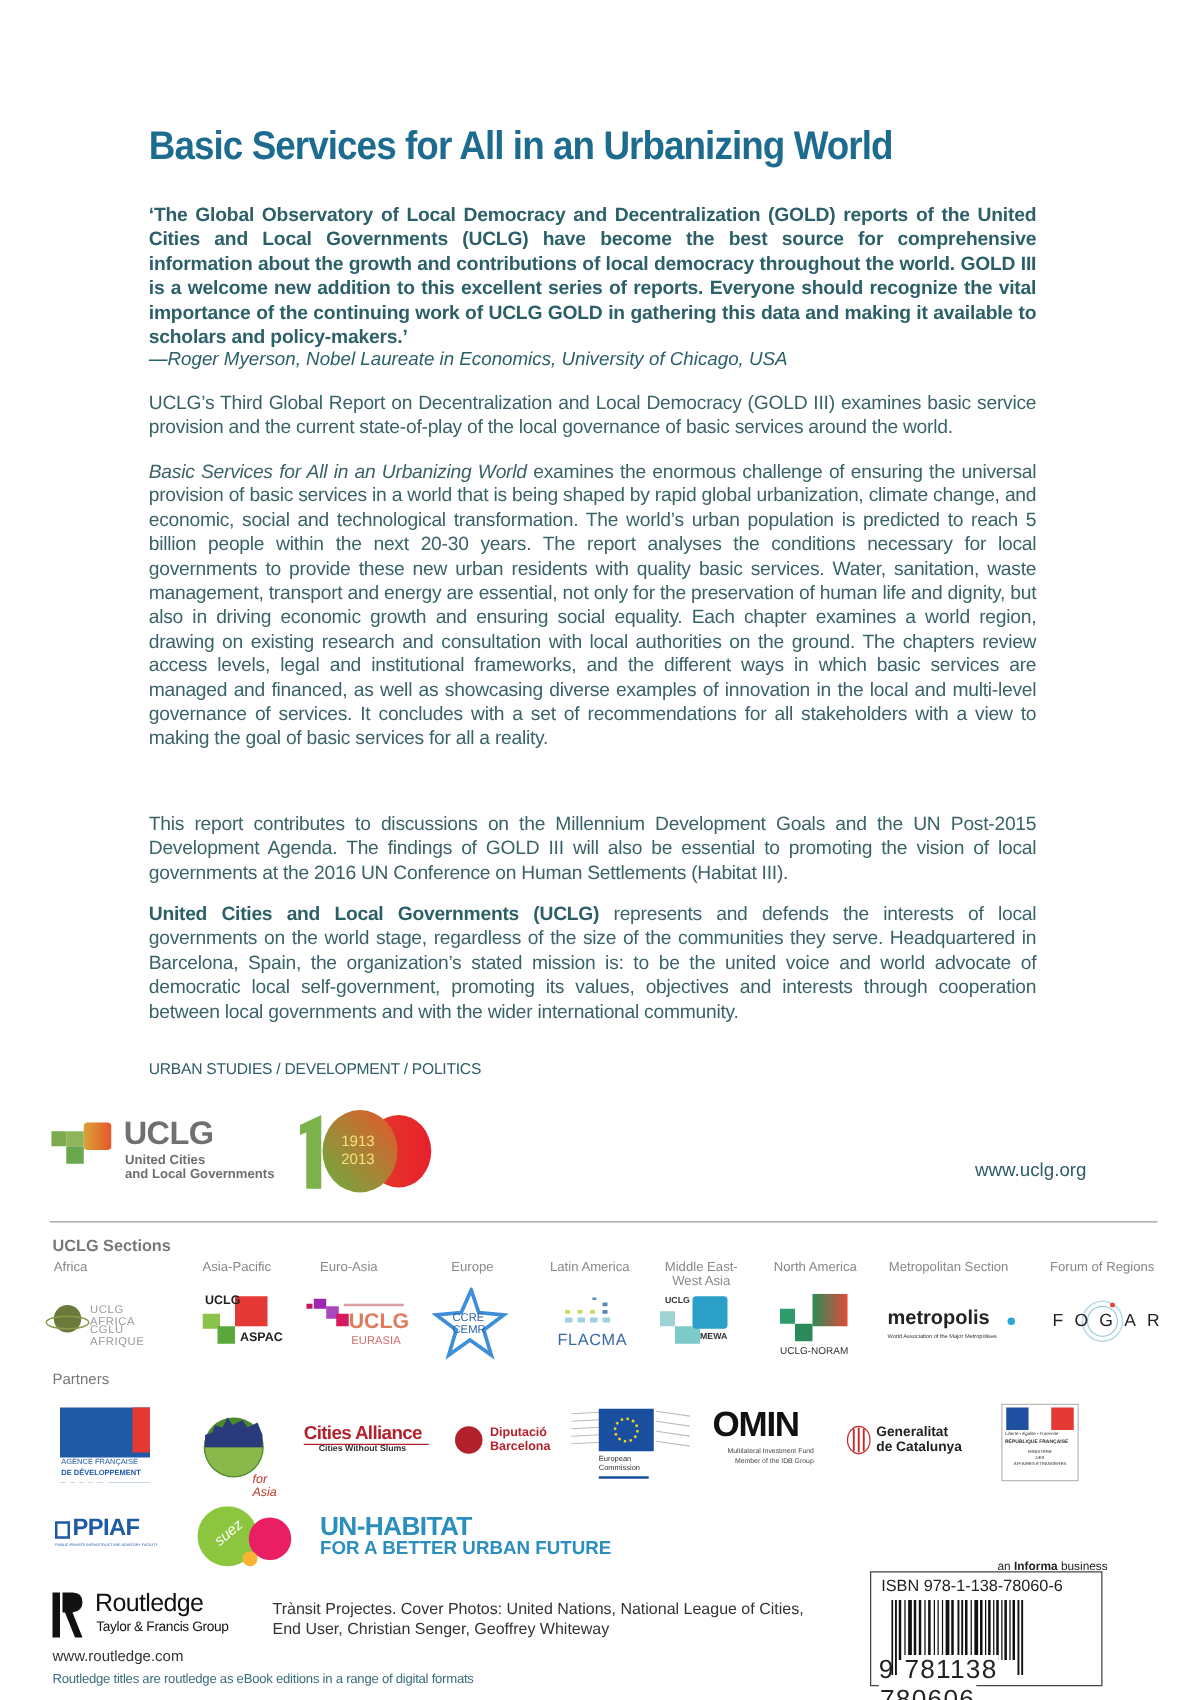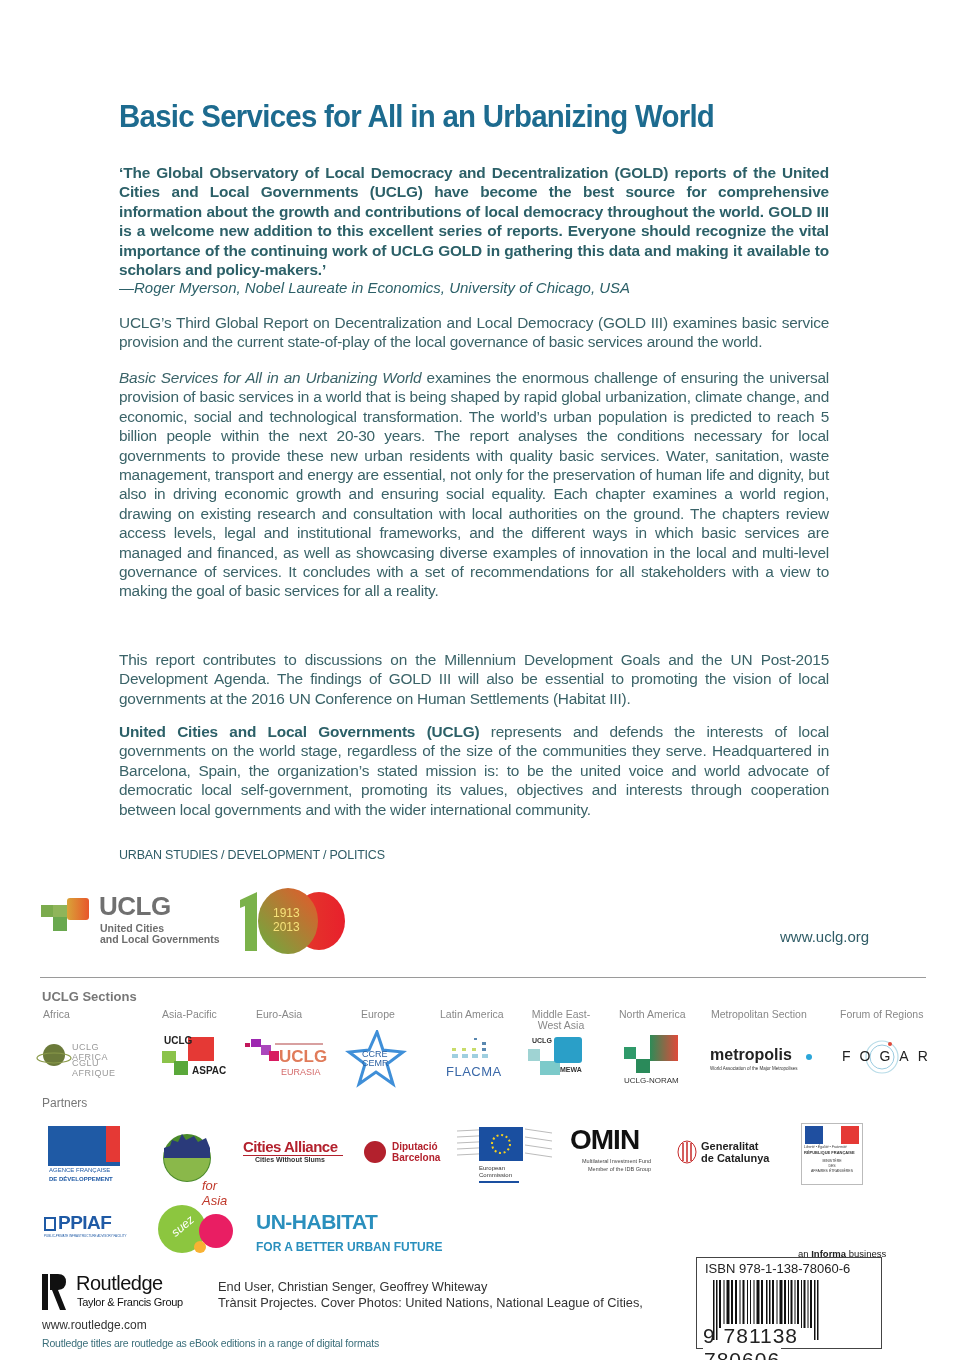--- a/index.html
+++ b/index.html
@@ -209,21 +209,21 @@
   <div style="position:absolute;left:1px;top:41px;font-size:6px;color:#1f5aa5;white-space:nowrap;">AGENCE FRANÇAISE</div>
   <div style="position:absolute;left:1px;top:50px;font-size:6px;font-weight:bold;color:#1f5aa5;white-space:nowrap;">DE DÉVELOPPEMENT</div>
 </div>
 
 <div class="logo" style="left:150px;top:1118px;width:75px;height:75px;">
   <svg width="75" height="75">
     <circle cx="37" cy="40" r="24" fill="#4a8a2a"></circle>
     <path d="M14 40 L14 30 L20 28 L22 22 L28 24 L32 16 L36 22 L44 18 L48 24 L56 20 L60 30 L60 40 Z" fill="#2a3a7a"></path>
     <path d="M14 40 A23 23 0 0 0 60 40" fill="#8ab84a"></path>
   </svg>
-  <div style="position:absolute;left:52px;top:60px;font-size:13px;font-style:italic;color:#c0392b;">for Asia</div>
+  <div style="position:absolute;left:52px;top:60px;font-size:10px;font-style:italic;color:#c0392b;">for Asia</div>
 </div>
 
 <div class="logo" style="left:243px;top:1138px;width:100px;height:30px;">
   <div style="font-size:15px;font-weight:bold;color:#b3212d;letter-spacing:-0.5px;white-space:nowrap;border-bottom:1px solid #b3212d;">Cities Alliance</div>
   <div style="font-size:7px;font-weight:bold;color:#333;padding-left:12px;white-space:nowrap;">Cities Without Slums</div>
 </div>
 
 <div class="logo" style="left:364px;top:1139px;width:85px;height:30px;">
   <div style="position:absolute;left:0;top:2px;width:22px;height:22px;border-radius:50%;background:#b3212d;"></div>
   <div style="position:absolute;left:28px;top:2px;font-size:10px;font-weight:bold;color:#b3212d;">Diputació</div>
@@ -291,35 +291,35 @@
   <svg width="80" height="50">
     <circle cx="26" cy="24" r="24" fill="#8cc63f"></circle>
     <circle cx="60" cy="26" r="17" fill="#e91e63"></circle>
     <circle cx="44" cy="42" r="6" fill="#f9b233"></circle>
   </svg>
   <div style="position:absolute;left:14px;top:14px;font-size:12px;font-style:italic;color:#fff;transform:rotate(-40deg);">suez</div>
 </div>
 
 <div class="logo" style="left:256px;top:1214px;width:140px;height:30px;">
   <div style="position:absolute;left:0;top:-4px;font-size:21px;font-weight:bold;color:#2a8fbd;letter-spacing:-0.5px;white-space:nowrap;">UN-HABITAT</div>
-  <div style="position:absolute;left:0;top:26px;font-size:12px;font-weight:bold;color:#2a8fbd;white-space:nowrap;">FOR A BETTER URBAN FUTURE</div>
+  <div style="position:absolute;left:0;top:16px;font-size:15px;font-weight:bold;color:#2a8fbd;white-space:nowrap;">FOR A BETTER URBAN FUTURE</div>
 </div>
 
 <div class="logo" style="left:40px;top:1272px;width:150px;height:42px;">
   <svg width="28" height="40" style="position:absolute;left:0;top:0;">
     <path d="M10 2 L18 2 Q26 2 26 10 Q26 17 18 18 L26 38 L20 38 L12 18 L10 18 Z" fill="#111"></path>
     <rect x="2" y="2" width="6" height="36" fill="#111"></rect>
   </svg>
   <div style="position:absolute;left:36px;top:0;font-size:20px;color:#111;letter-spacing:-0.5px;">Routledge</div>
   <div style="position:absolute;left:37px;top:24px;font-size:11px;color:#111;white-space:nowrap;letter-spacing:-0.3px;">Taylor &amp; Francis Group</div>
 </div>
 
 <div class="abs credits">
+  <div>Trànsit Projectes. Cover Photos: United Nations, National League of Cities,</div>
   <div>End User, Christian Senger, Geoffrey Whiteway</div>
-  <div>Trànsit Projectes. Cover Photos: United Nations, National League of Cities,</div>
 </div>
 
 <div class="abs routledge-url">www.routledge.com</div>
 <div class="abs ebook">Routledge titles are routledge as eBook editions in a range of digital formats</div>
 
 <div class="abs informa"><span>an </span><b>Informa</b><span> business</span></div>
 
 <div class="abs isbn-box">
   <div class="isbn-text">ISBN 978-1-138-78060-6</div>
   <svg id="barcode" width="160" height="60" style="position:absolute;left:16px;top:22px;">

